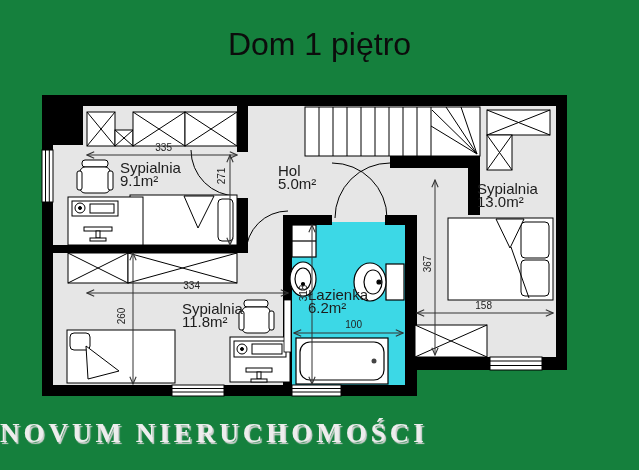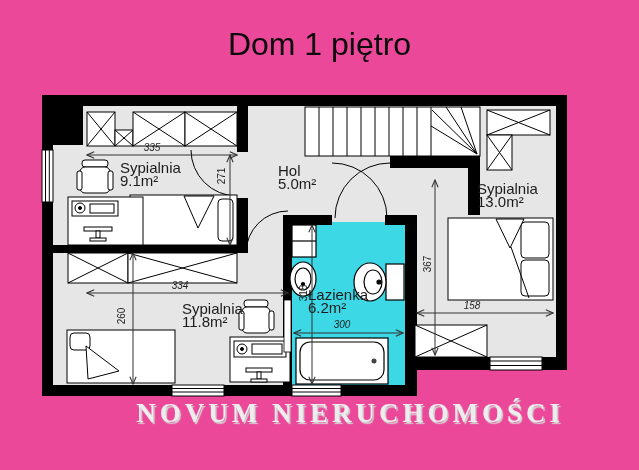--- a/index.html
+++ b/index.html
@@ -1,25 +1,25 @@
 <!DOCTYPE html>
 <html><head>
 <meta charset="utf-8">
 <style>
   html,body{margin:0;padding:0;background:#fff;}
-  #page{position:relative;width:639px;height:470px;background:#ec4899;overflow:hidden;
+  #page{position:relative;width:639px;height:470px;background:#15803d;overflow:hidden;
         font-family:"Liberation Sans",sans-serif;}
   #plan-svg{position:absolute;left:0;top:0;}
   .abs{position:absolute;}
   #title{left:0;top:26px;width:639px;text-align:center;font-size:32px;color:#0c0c0c;}
-  #watermark{left:0;top:398px;width:564px;text-align:right;
+  #watermark{left:0;top:418px;width:564px;text-align:left;
              font-family:"Liberation Serif",serif;font-weight:bold;font-size:27px;
              letter-spacing:4px;color:#ededed;text-shadow:1.5px 1.5px 1px #d2d2d2;}
   .rlabel{font-size:15px;line-height:13px;color:#1c1c1c;white-space:nowrap;}
-  .dlh{width:40px;height:12px;text-align:center;font-size:10px;color:#222;font-style:italic;}
+  .dlh{width:40px;height:12px;text-align:right;font-size:10px;color:#222;}
   .dlv{width:40px;height:12px;text-align:center;font-size:10px;color:#222;
        transform:rotate(-90deg);}
 </style>
 </head>
 <body>
 
 <div id="page">
 
   <div id="title" class="abs">Dom 1 piętro</div>
 
@@ -260,18 +260,18 @@
   <div class="abs rlabel" style="left:308px;top:288px;">
     <span>Łazienka</span><br>
     <span>6.2m²</span>
   </div>
 
   <div class="abs dlh" style="left:132px;top:142px;">335</div>
   <div class="abs dlv" style="left:202px;top:170px;">271</div>
   <div class="abs dlh" style="left:160px;top:280px;">334</div>
   <div class="abs dlv" style="left:102px;top:310px;">260</div>
   <div class="abs dlv" style="left:284px;top:287px;">318</div>
-  <div class="abs dlh" style="left:322px;top:319px;">300</div>
+  <div class="abs dlh" style="left:322px;top:319px;">100</div>
   <div class="abs dlv" style="left:408px;top:258px;">367</div>
   <div class="abs dlh" style="left:452px;top:300px;">158</div>
 
   <div id="watermark" class="abs">NOVUM NIERUCHOMOŚCI</div>
 </div>
 
 </body></html>

